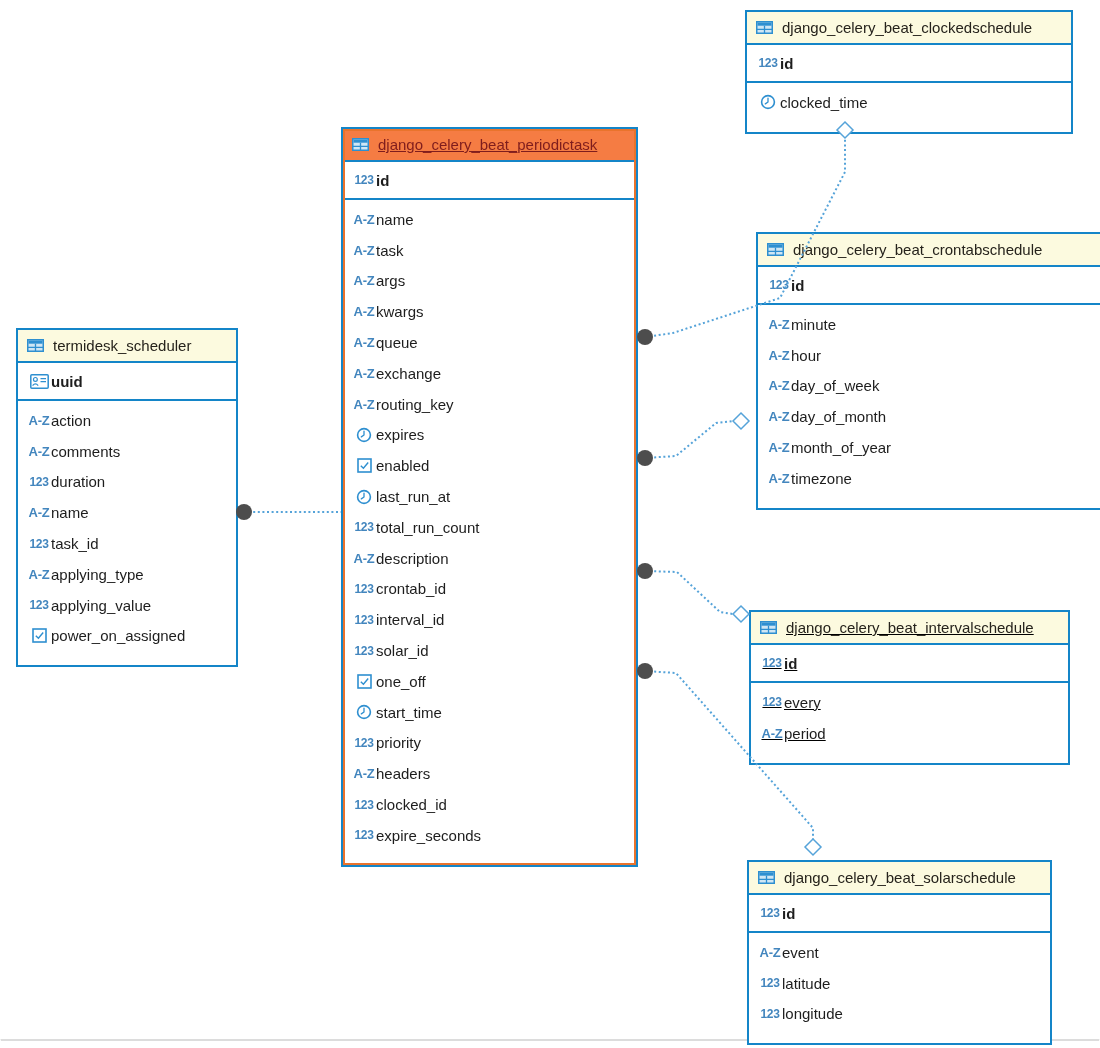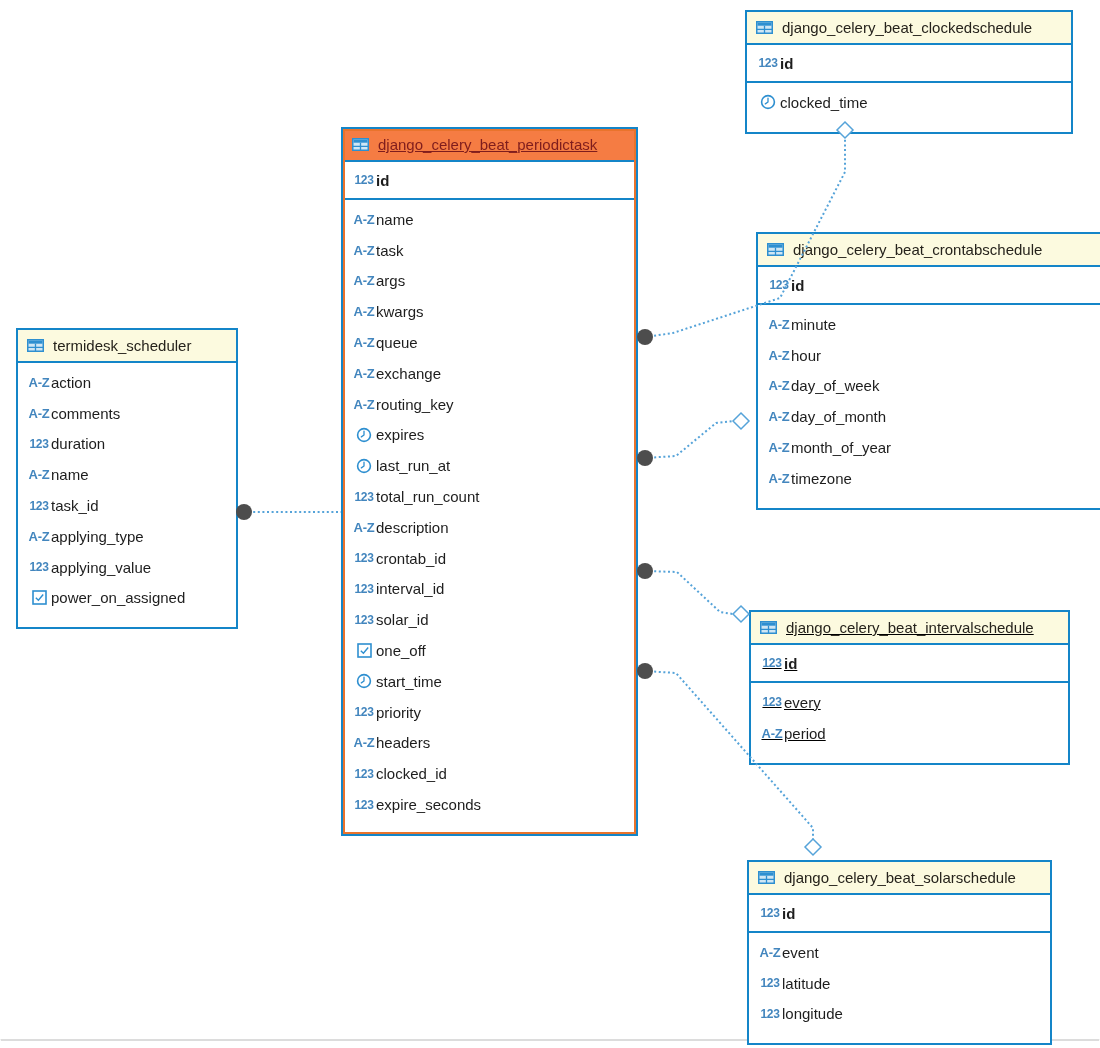--- a/index.html
+++ b/index.html
@@ -146,20 +146,29 @@
           <span class="ticon">
             <svg width="16" height="16" viewBox="0 0 16 16">
               <circle cx="8" cy="8" r="6.4" fill="none" stroke="var(--icon-stroke-blue,#2E8FD0)" stroke-width="1.6"></circle>
               <path d="M8 8 L8 4.1 M8 8 L5.3 9.9" fill="none" stroke="var(--icon-stroke-blue,#2E8FD0)" stroke-width="1.3" stroke-linecap="round"></path>
             </svg>
           </span>
           <span>expires</span>
         </div>
         <div class="row">
           <span class="ticon">
+            <svg width="15" height="15" viewBox="0 0 15 15">
+              <rect x="1" y="1" width="13" height="13" fill="#fff" stroke="var(--icon-stroke-blue,#2E8FD0)" stroke-width="1.6"></rect>
+              <path d="M3.8 7.8 L6.4 10.3 L11.2 4.5" fill="none" stroke="var(--icon-stroke-blue,#2E8FD0)" stroke-width="1.4"></path>
+            </svg>
+          </span>
+          <span>enabled</span>
+        </div>
+        <div class="row">
+          <span class="ticon">
             <svg width="16" height="16" viewBox="0 0 16 16">
               <circle cx="8" cy="8" r="6.4" fill="none" stroke="var(--icon-stroke-blue,#2E8FD0)" stroke-width="1.6"></circle>
               <path d="M8 8 L8 4.1 M8 8 L5.3 9.9" fill="none" stroke="var(--icon-stroke-blue,#2E8FD0)" stroke-width="1.3" stroke-linecap="round"></path>
             </svg>
           </span>
           <span>last_run_at</span>
         </div>
         <div class="row">
           <span class="ticon tnum">123</span>
           <span>total_run_count</span>
@@ -219,20 +228,33 @@
     <div class="erd-table" style="left: 16px; top: 328px; width: 222px;">
       <div class="tbl-header">
         <span class="hicon">
           <svg width="17" height="13" viewBox="0 0 17 13">
             <rect x="0.75" y="0.75" width="15.5" height="11.5" fill="#CFE6F4" stroke="var(--icon-stroke-blue,#2E8FD0)" stroke-width="1.5"></rect>
             <rect x="1.5" y="1.5" width="14" height="3.2" fill="var(--icon-stroke-blue,#2E8FD0)" stroke="none"></rect>
             <path d="M8.5 4.7 V12 M1 8.4 H16" fill="none" stroke="var(--icon-stroke-blue,#2E8FD0)" stroke-width="1.3"></path>
           </svg>
         </span>
         <span class="tbl-title">termidesk_scheduler</span>
+      </div>
+      <div class="tbl-keys">
+        <div class="row">
+          <span class="ticon">
+            <svg width="19" height="15" viewBox="0 0 19 15">
+              <rect x="0.8" y="0.8" width="17.4" height="13.4" rx="1" fill="#fff" stroke="var(--icon-stroke-blue,#2E8FD0)" stroke-width="1.5"></rect>
+              <circle cx="5.4" cy="5.4" r="1.9" fill="none" stroke="var(--icon-stroke-blue,#2E8FD0)" stroke-width="1.2"></circle>
+              <path d="M2.6 11.6 Q5.4 8.2 8.2 11.6" fill="none" stroke="var(--icon-stroke-blue,#2E8FD0)" stroke-width="1.2"></path>
+              <path d="M10.5 4.6 H16 M10.5 7.6 H16" fill="none" stroke="var(--icon-stroke-blue,#2E8FD0)" stroke-width="1.2"></path>
+            </svg>
+          </span>
+          <span>uuid</span>
+        </div>
       </div>
       <div class="tbl-cols">
         <div class="row">
           <span class="ticon ttxt">A-Z</span>
           <span>action</span>
         </div>
         <div class="row">
           <span class="ticon ttxt">A-Z</span>
           <span>comments</span>
         </div>

